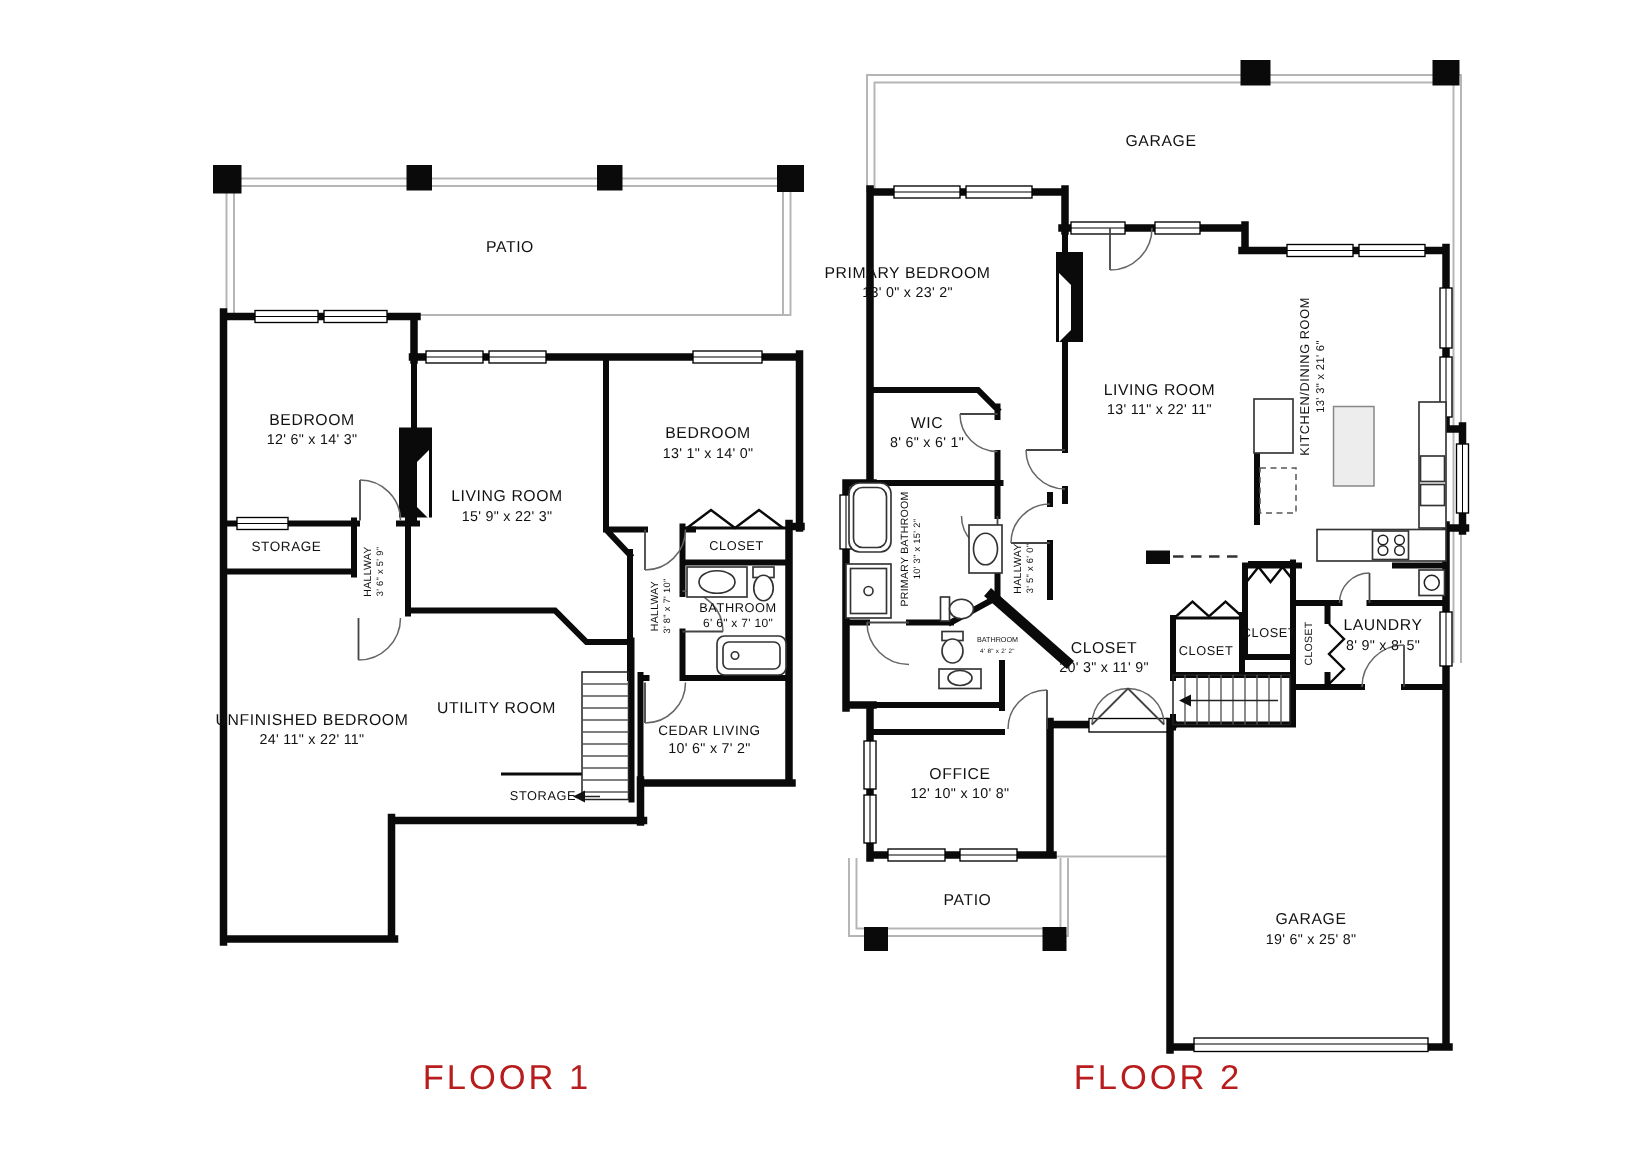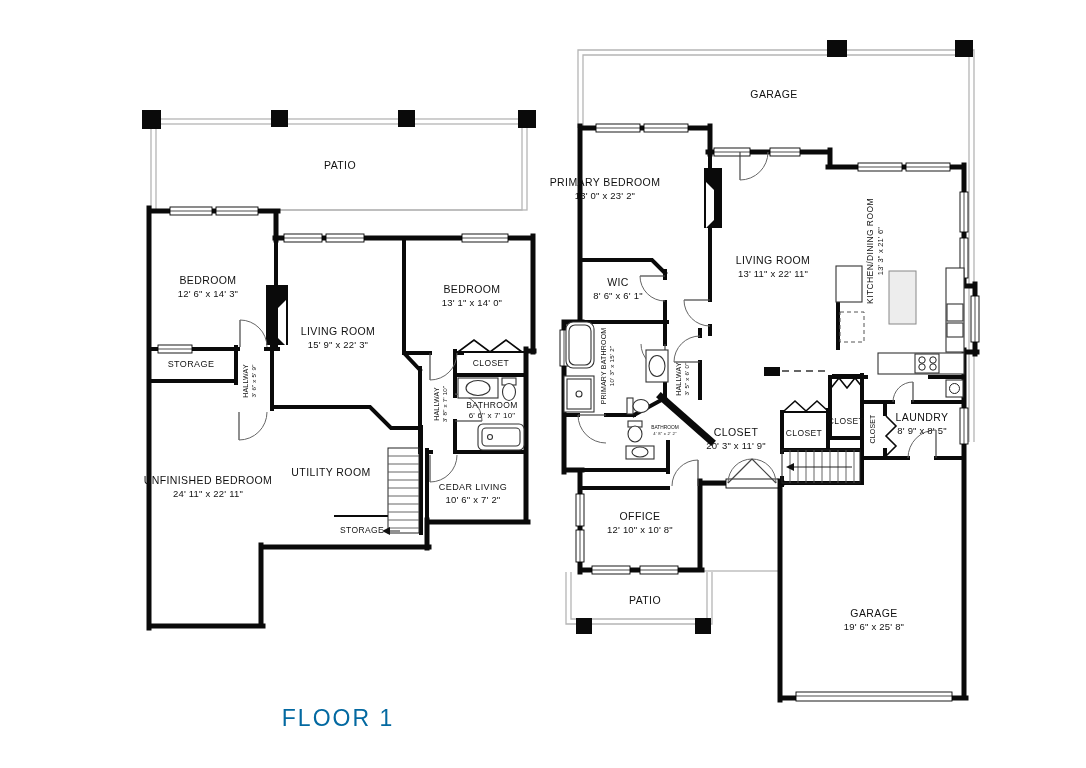--- a/index.html
+++ b/index.html
@@ -25,21 +25,21 @@
   .lbl{position:absolute;transform:translate(-50%,-50%);text-align:center;color:#111;
        white-space:nowrap;line-height:1.3;}
   .lbl .nm{font-size:10.5px;letter-spacing:.4px;font-weight:500;}
   .lbl .dm{font-size:9.5px;letter-spacing:.2px;}
   .sm .nm{font-size:8.5px;} .sm .dm{font-size:8px;}
   .s9 .nm{font-size:9px;}
   .v{transform:translate(-50%,-50%) rotate(-90deg);}
   .v2 .nm{font-size:8.5px;} .v2 .dm{font-size:7.5px;}
   .v1 .nm{font-size:7px;letter-spacing:.2px;} .v1 .dm{font-size:6.2px;}
   .xxs .nm{font-size:4.8px;letter-spacing:0;} .xxs .dm{font-size:4.2px;}
-  .title{font-size:23px;letter-spacing:2px;color:#0369a1;}
+  .title{font-size:23px;letter-spacing:2px;color:#b91c1c;}
 </style>
 </head>
 <body>
 
 <div id="plan">
 
 <svg width="1086" height="768" viewBox="0 0 1086 768">
 
   <g>
 
@@ -359,14 +359,15 @@
       <div class="nm">OFFICE</div>
       <div class="dm">12' 10" x 10' 8"</div>
     </div>
 <div class="lbl" style="left:645px;top:601px">
       <div class="nm">PATIO</div>
     </div>
 <div class="lbl" style="left:874px;top:620px">
       <div class="nm">GARAGE</div>
       <div class="dm">19' 6" x 25' 8"</div>
     </div>
+<div class="lbl title" style="left:772px;top:719px"><span>FLOOR 2</span></div>
 
 </div>
 
 </body></html>

